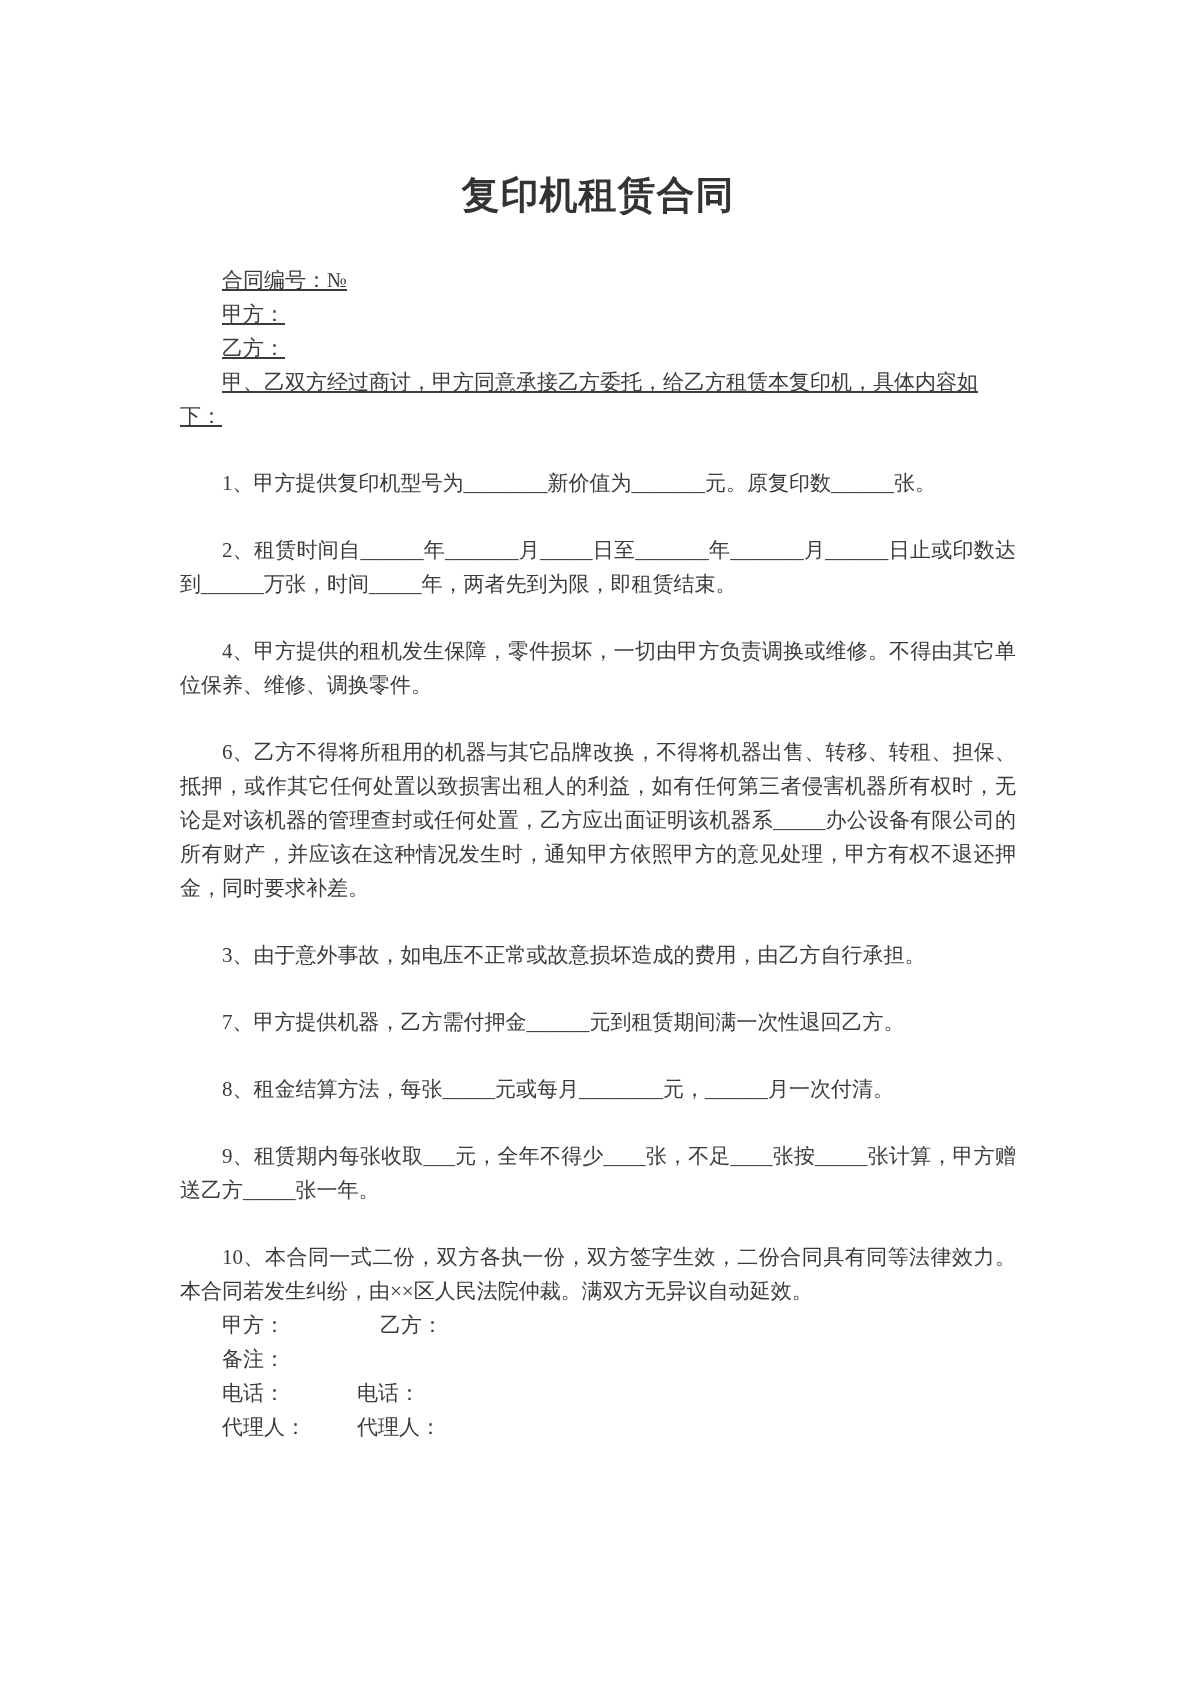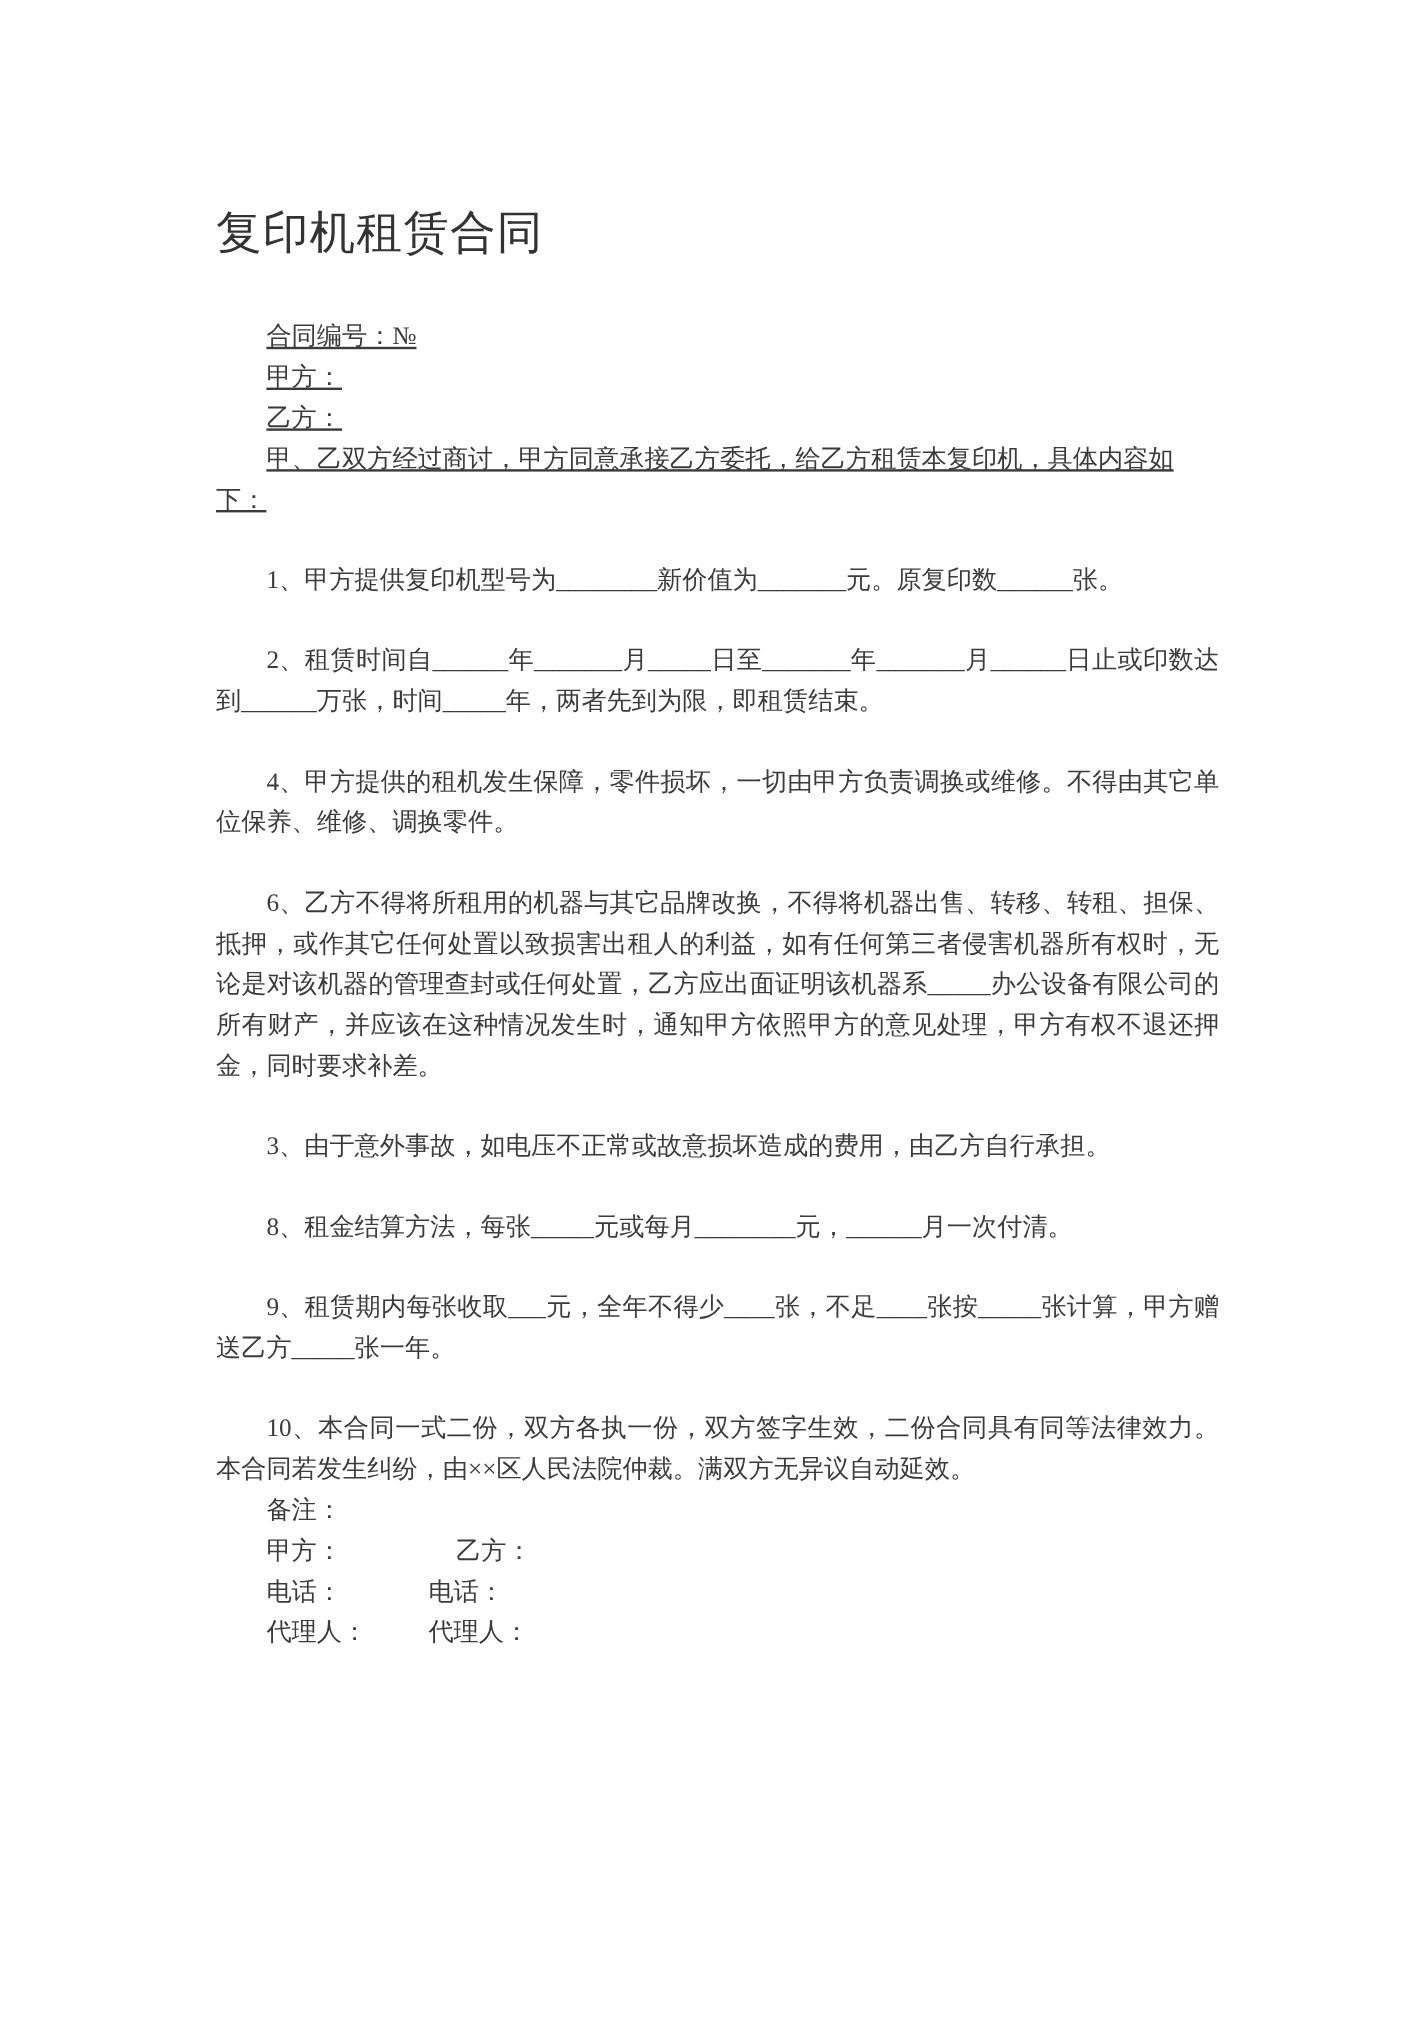--- a/index.html
+++ b/index.html
@@ -18,22 +18,23 @@
     background: #ffffff;
   }
   .content {
     position: absolute;
     left: 180px;
     top: 172px;
     width: 836px;
   }
   .doc-title {
     font-size: 38px;
-    font-weight: normal;
+    font-weight: bold;
     line-height: 46px;
+    text-align: center;
     color: #333333;
     letter-spacing: 1px;
     margin-bottom: 45px;
   }
   .line {
     font-size: 21px;
     line-height: 34px;
     text-indent: 42px;
     white-space: pre-wrap;
     text-decoration: underline;
@@ -71,30 +72,31 @@
     <div class="line">合同编号：№</div>
     <div class="line">甲方：</div>
     <div class="line">乙方：</div>
     <div class="line">甲、乙双方经过商讨，甲方同意承接乙方委托，给乙方租赁本复印机，具体内容如下：</div>
 
     <p class="clause">1、甲方提供复印机型号为________新价值为_______元。原复印数______张。</p>
     <p class="clause">2、租赁时间自______年_______月_____日至_______年_______月______日止或印数达到______万张，时间_____年，两者先到为限，即租赁结束。</p>
     <p class="clause">4、甲方提供的租机发生保障，零件损坏，一切由甲方负责调换或维修。不得由其它单位保养、维修、调换零件。</p>
     <p class="clause">6、乙方不得将所租用的机器与其它品牌改换，不得将机器出售、转移、转租、担保、抵押，或作其它任何处置以致损害出租人的利益，如有任何第三者侵害机器所有权时，无论是对该机器的管理查封或任何处置，乙方应出面证明该机器系_____办公设备有限公司的所有财产，并应该在这种情况发生时，通知甲方依照甲方的意见处理，甲方有权不退还押金，同时要求补差。</p>
     <p class="clause">3、由于意外事故，如电压不正常或故意损坏造成的费用，由乙方自行承担。</p>
+    <p class="clause">7、甲方提供机器，乙方需付押金______元到租赁期间满一次性退回乙方。</p>
     <p class="clause">8、租金结算方法，每张_____元或每月________元，______月一次付清。</p>
     <p class="clause">9、租赁期内每张收取___元，全年不得少____张，不足____张按_____张计算，甲方赠送乙方_____张一年。</p>
     <p class="clause">10、本合同一式二份，双方各执一份，双方签字生效，二份合同具有同等法律效力。本合同若发生纠纷，由××区人民法院仲裁。满双方无异议自动延效。</p>
 
     <div class="footer-block">
-      <div class="footer-row">备注：</div>
-
       <div class="footer-row first-row">
         <span class="fcol1">甲方：</span><span>乙方：</span>
       </div>
+
+      <div class="footer-row">备注：</div>
 
 
       <div class="footer-row">
         <span class="fcol1">电话：</span><span>电话：</span>
       </div>
 
       <div class="footer-row">
         <span class="fcol1">代理人：</span><span>代理人：</span>
       </div>
     </div>

